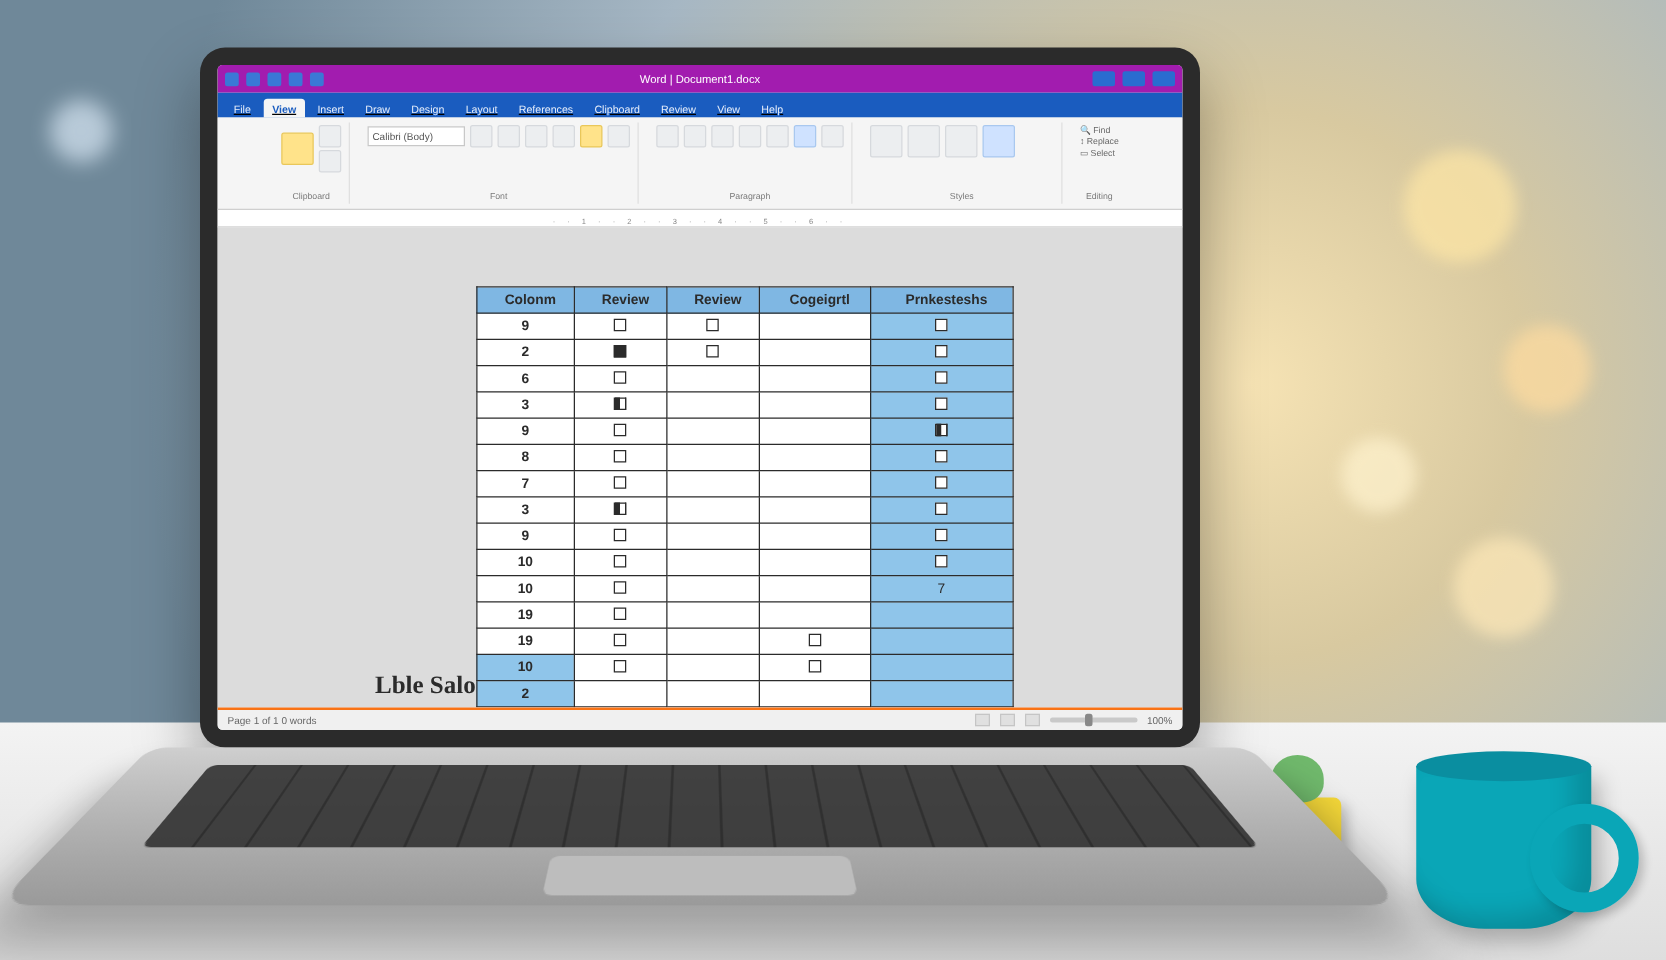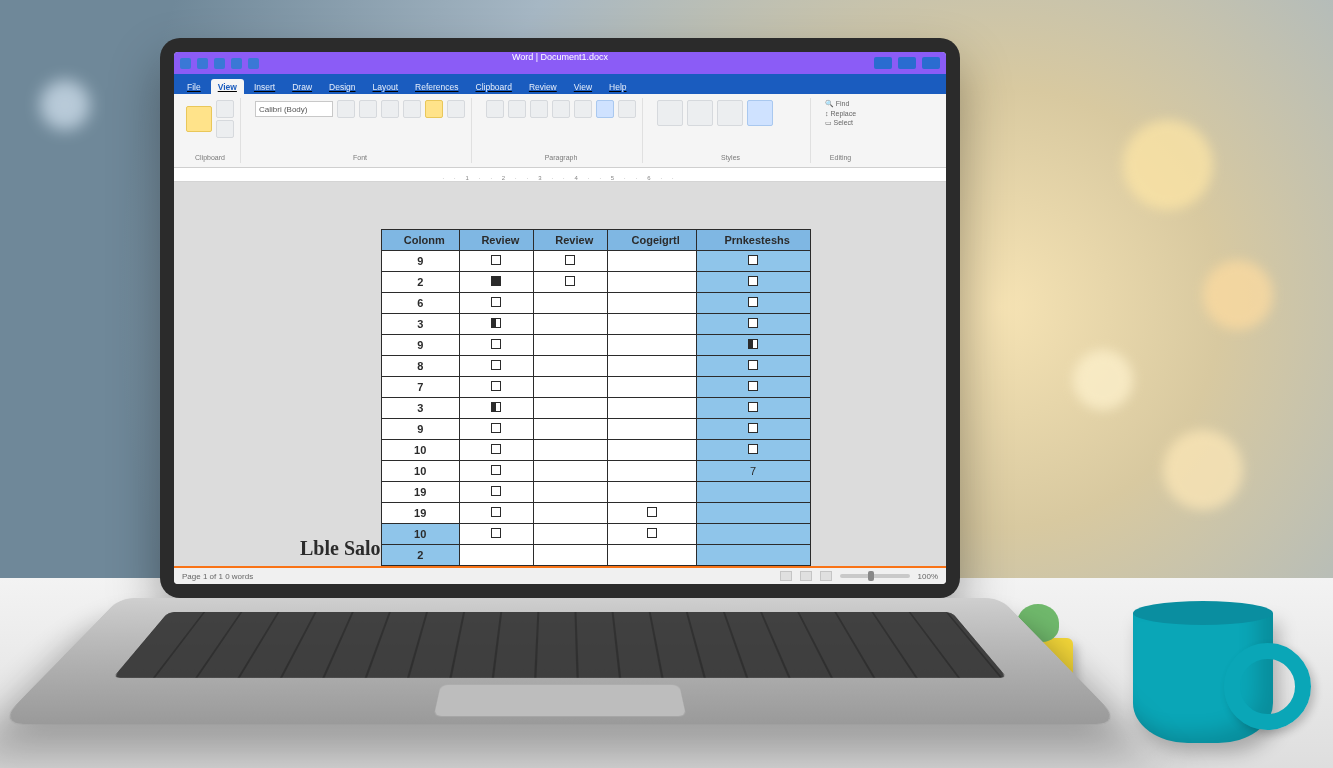--- a/index.html
+++ b/index.html
@@ -74,39 +74,39 @@
                repeating-linear-gradient(0deg,#333 0 26px,#222 26px 28px);
     border-radius:6px; opacity:.9;
   }
   .trackpad{
     position:absolute; bottom:8px; left:50%; transform:translateX(-50%);
     width:200px; height:34px; background:#bdbdbd; border-radius:6px;
   }
 
   
   .titlebar{
-    height:22px; background:#8b5cf6; color:#fff;
-    display:flex; align-items:flex-start; justify-content:center; font-size:9px;
+    height:22px; background:#a21caf; color:#fff;
+    display:flex; align-items:center; justify-content:center; font-size:9px;
     position:relative;
   }
   .tb-left, .tb-right{ position:absolute; top:0; height:100%; display:flex; gap:6px; align-items:center; }
   .tb-left{ left:6px; } .tb-right{ right:6px; }
   .tb-icn{ width:11px; height:11px; background:#3a78d6; border-radius:2px; }
   .tb-ctrl{ width:18px; height:12px; background:#2a6cd0; border-radius:2px; }
   .tabstrip{
     height:20px; background:#1a5cbf; display:flex; align-items:flex-end; padding:0 6px; gap:3px;text-decoration:underline;
   }
   .tab{
     font-size:8.5px; color:#e6eefb; padding:3px 7px 2px; border-radius:3px 3px 0 0;
     cursor:default;
   }
   .tab.active{ background:#f5f5f5; color:#1a5cbf; font-weight:600; }
   .ribbon{
     background:#f5f5f5; border-bottom:1px solid #cfcfcf;
-    display:flex; gap:8px; padding:4px 6px; height:74px;
+    display:flex; gap:8px; padding:4px 18px; height:74px;justify-content:center;
   }
   .group{
     display:flex; flex-direction:column; justify-content:space-between;
     padding:2px 6px; border-right:1px solid #e0e0e0;
   }
   .group-row{ display:flex; gap:4px; align-items:center; flex-wrap:wrap; }
   .gicon{ width:18px; height:18px; background:#eceef0; border:1px solid #d6d9dd; border-radius:2px; }
   .gicon.big{ width:26px; height:26px; }
   .gicon.yel{ background:#ffe38a; border-color:#e9c75a; }
   .gicon.blu{ background:#cfe2ff; border-color:#a9c8ef; }

